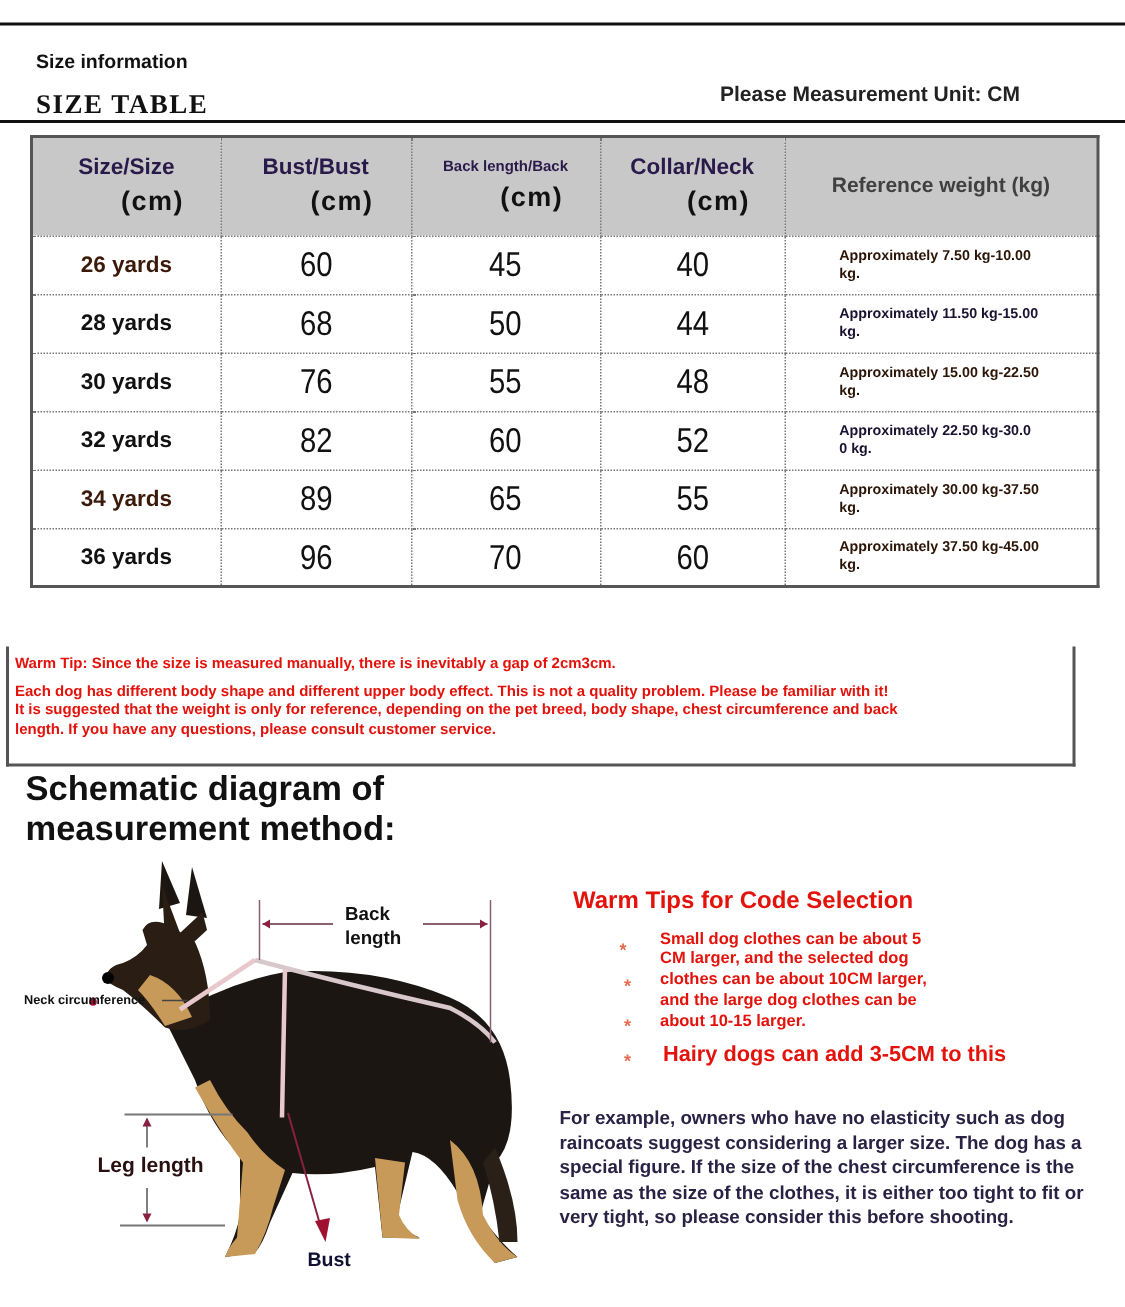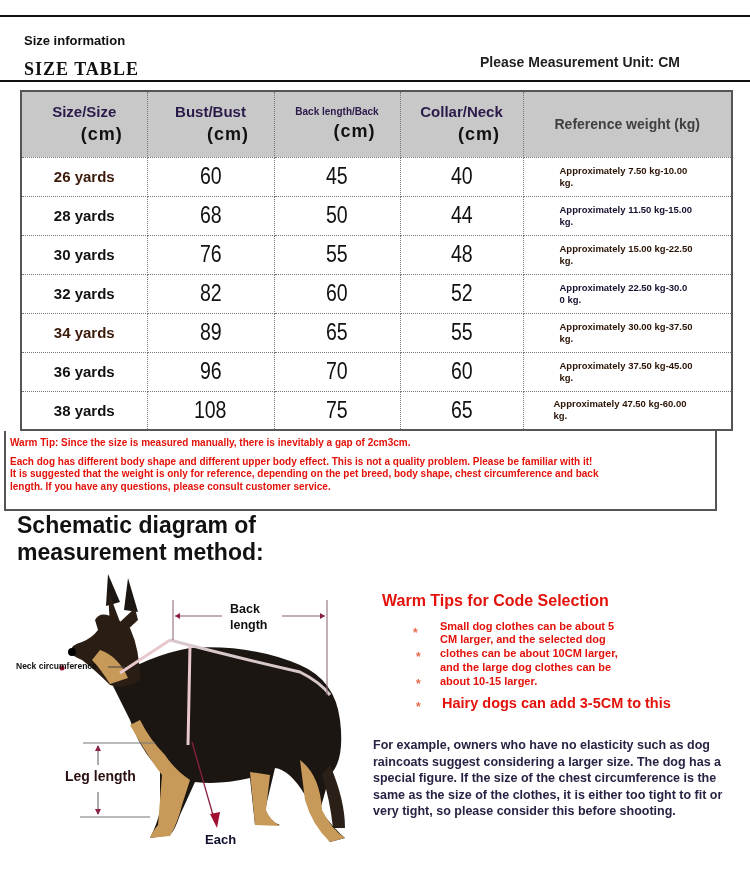--- a/index.html
+++ b/index.html
@@ -111,27 +111,20 @@
       <td><span class="num">55</span></td>
       <td class="ref dark"><span>Approximately 30.00 kg-37.50</span><br><span>kg.</span></td>
     </tr>
     <tr>
       <td class="col-size">36 yards</td>
       <td><span class="num">96</span></td>
       <td><span class="num">70</span></td>
       <td><span class="num">60</span></td>
       <td class="ref dark"><span>Approximately 37.50 kg-45.00</span><br><span>kg.</span></td>
     </tr>
-    <tr>
-      <td class="col-size">38 yards</td>
-      <td><span class="num">108</span></td>
-      <td><span class="num">75</span></td>
-      <td><span class="num">65</span></td>
-      <td class="ref dark" style="padding-left:30px"><span>Approximately 47.50 kg-60.00</span><br><span>kg.</span></td>
-    </tr>
   </tbody>
 </table>
 
 <div class="tip-box">
   <p class="first">Warm Tip: Since the size is measured manually, there is inevitably a gap of 2cm3cm.</p>
   <p>Each dog has different body shape and different upper body effect. This is not a quality problem. Please be familiar with it!</p>
   <p>It is suggested that the weight is only for reference, depending on the pet breed, body shape, chest circumference and back</p>
   <p>length. If you have any questions, please consult customer service.</p>
 </div>
 
@@ -185,21 +178,21 @@
 
     <line x1="192" y1="182" x2="215" y2="262" stroke="#8a2040" stroke-width="1.3"></line>
     <polygon points="217,268 210,254 220,252" fill="#a01030"></polygon>
   </svg>
   <div class="dog-label" style="left:230px; top:41px; font-size:12.5px; line-height:16px;">
     <div>Back</div>
     <div>length</div>
   </div>
   <div class="dog-label" style="left:16px; top:101px; font-size:8.5px;">Neck circumference</div>
   <div class="dog-label" style="left:65px; top:208px; font-size:14px; color:#2a1010;">Leg length</div>
-  <div class="dog-label" style="left:205px; top:272px; font-size:13px; color:#101030;">Each</div>
+  <div class="dog-label" style="left:205px; top:272px; font-size:13px; color:#101030;">Bust</div>
 </div>
 
 <div class="code-title">Warm Tips for Code Selection</div>
 <div class="tip-list">
   <span class="tip-star" style="left:3px; top:6px;">*</span>
   <span class="tip-star" style="left:6px; top:30px;">*</span>
   <span class="tip-star" style="left:6px; top:57px;">*</span>
   <div class="tip-line" style="top:0px;">Small dog clothes can be about 5</div>
   <div class="tip-line" style="top:13px;">CM larger, and the selected dog</div>
   <div class="tip-line" style="top:27px;">clothes can be about 10CM larger,</div>

